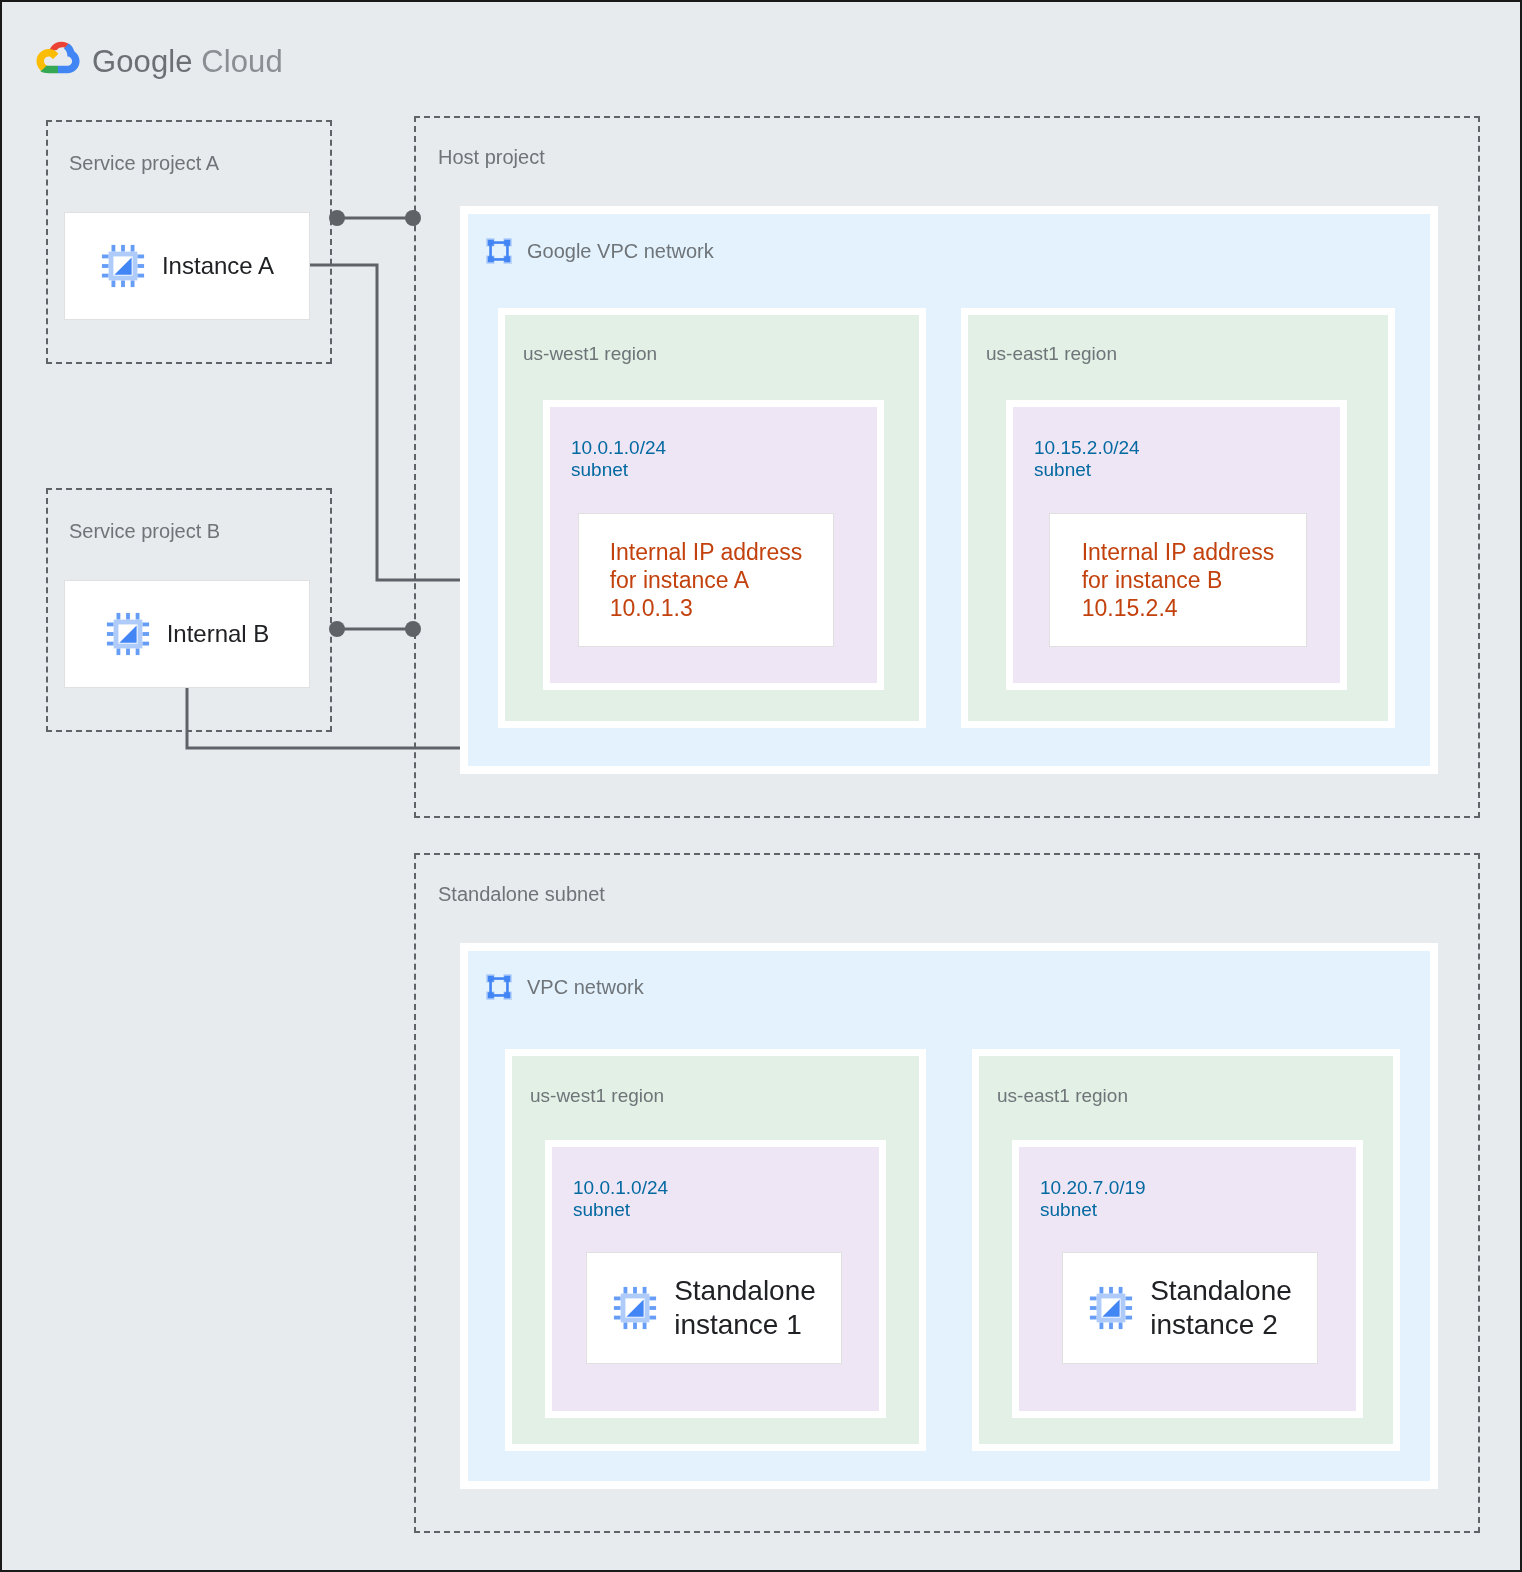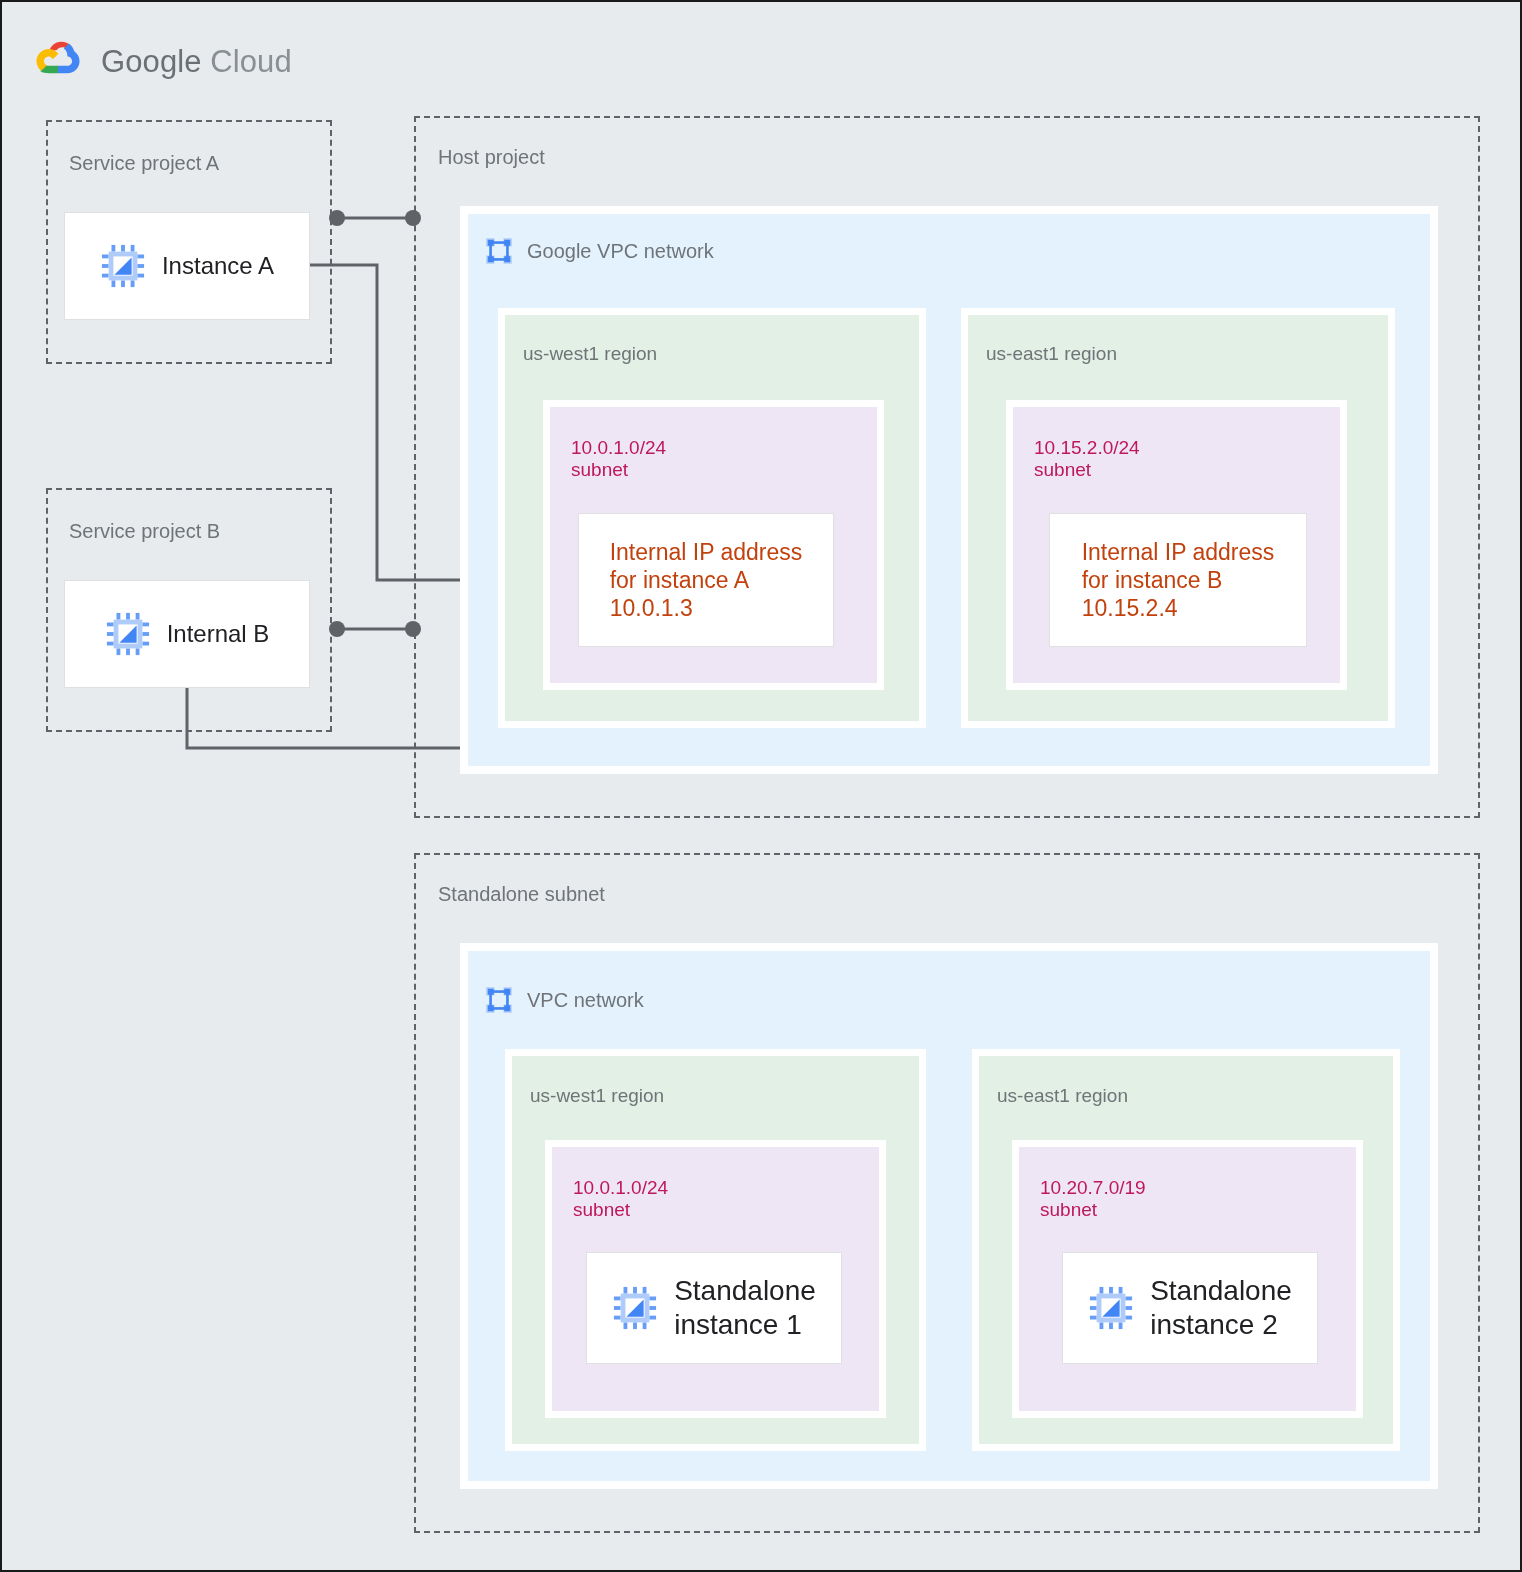--- a/index.html
+++ b/index.html
@@ -19,21 +19,21 @@
     overflow: hidden;
   }
 
   
   .brand {
     position: absolute;
     left: 34px;
     top: 34px;
     display: flex;
     align-items: center;
-    gap: 13px;
+    gap: 4px;
   }
   .brand-logo { width: 52px; height: 52px; display: block; }
   .brand-text {
     font-size: 31px;
     letter-spacing: 0.1px;
     color: #6f7478;
     white-space: nowrap;
   }
   .brand-text .b-bold { font-weight: 400; color: #6b7075; }
   .brand-text .b-light { font-weight: 300; color: #8a8f93; }
@@ -89,21 +89,21 @@
   
   .subnet {
     position: absolute;
     background: #efe6f5;
     box-sizing: border-box;
     border: 7px solid #ffffff;
   }
   .subnet-label {
     position: absolute;
     font-size: 19px;
-    color: #be185d;
+    color: #0369a1;
     line-height: 1.15;
     white-space: pre-line;
   }
 
   
   .card {
     position: absolute;
     background: #ffffff;
     border: 1px solid #e0e0e0;
     box-sizing: border-box;
@@ -297,21 +297,21 @@
     <div>Internal IP address
 for instance B
 10.15.2.4</div>
   </div>
 
   <div class="project" style="left:412px; top:851px; width:1066px; height:680px;">
     <div class="project-label" style="left:22px; top:28px;">Standalone subnet</div>
   </div>
 
   <div class="vpc" style="left:458px; top:941px; width:978px; height:546px;">
-    <div class="vpc-header" style="left:16px; top:34px;">
+    <div class="vpc-header" style="left:16px; top:21px;">
       <svg class="vpc-icon" viewBox="0 0 40 40">
         <rect x="3" y="3" width="11" height="11" fill="#aecbfa"></rect>
         <rect x="26" y="3" width="11" height="11" fill="#aecbfa"></rect>
         <rect x="3" y="26" width="11" height="11" fill="#aecbfa"></rect>
         <rect x="26" y="26" width="11" height="11" fill="#aecbfa"></rect>
         <rect x="5" y="5" width="8" height="8" fill="#4285f4"></rect>
         <rect x="27" y="5" width="8" height="8" fill="#4285f4"></rect>
         <rect x="5" y="27" width="8" height="8" fill="#4285f4"></rect>
         <rect x="27" y="27" width="8" height="8" fill="#4285f4"></rect>
         <rect x="7" y="7" width="26" height="3.5" fill="#4285f4"></rect>

